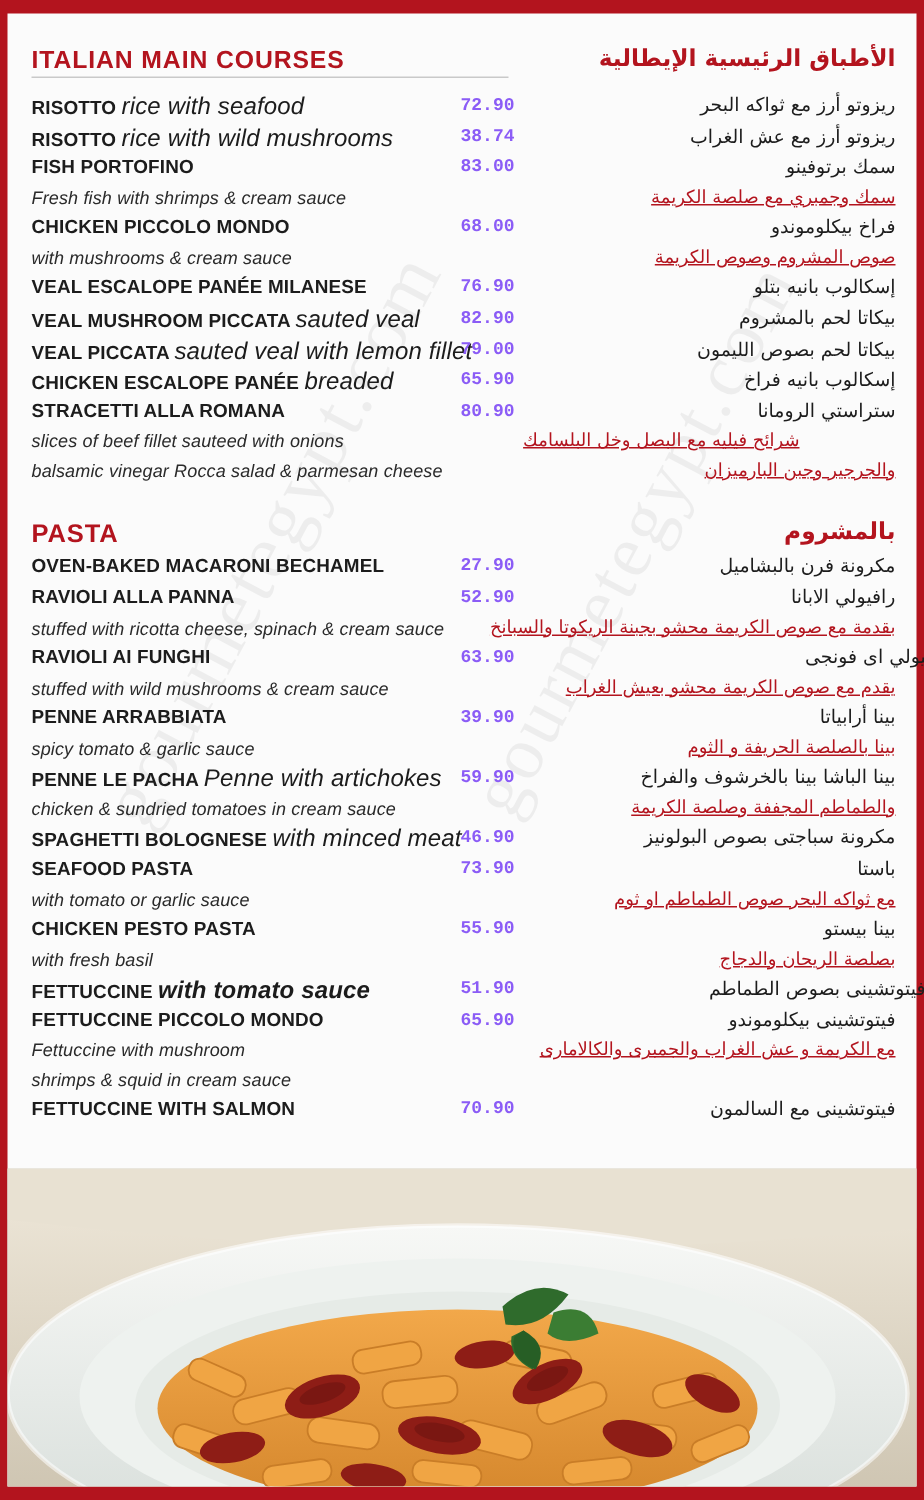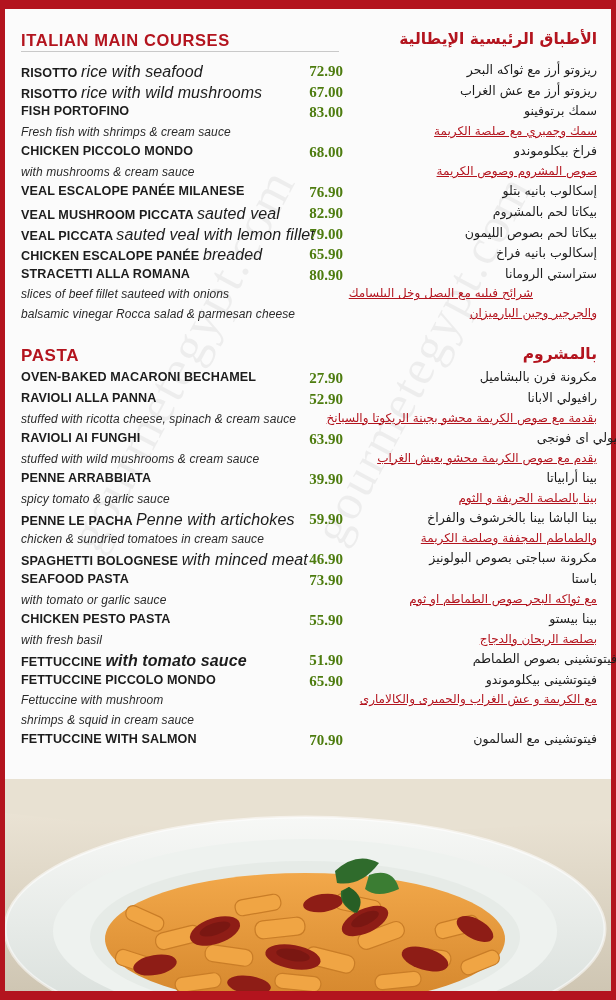--- a/index.html
+++ b/index.html
@@ -140,24 +140,24 @@
     font-style: italic;
     font-size: 16px;
     text-align: right;
   }
   .row .price {
     position: absolute;
     left: 282px;
     top: 0;
     width: 56px;
     text-align: right;
-    font-size: 15px;
-    color: #4d7c0f;
+    font-size: 12px;
+    color: #8b5cf6;
     font-weight: bold;
-    font-family: Liberation Serif, serif;
+    font-family: Liberation Mono, monospace;
   }
   .row .ar {
     position: absolute;
     right: 14px;
     top: -1px;
     font-size: 12.6px;
     color: #1c1c1c;
     direction: rtl;
     text-align: right;
     white-space: nowrap;
@@ -207,21 +207,21 @@
         <div class="ar">الأطباق الرئيسية الإيطالية</div>
       </div>
       <div class="rule" style="top: 42px;"></div>
       <div class="row" style="position: absolute; left: 0px; top: 54px; width: 606px;">
         <div class="name"><span>RISOTTO</span> <span class="desc">rice with seafood</span></div>
         <div class="price">72.90</div>
         <div class="ar">ريزوتو أرز مع ثواكه البحر</div>
       </div>
       <div class="row" style="position: absolute; left: 0px; top: 74.6px; width: 606px;">
         <div class="name"><span>RISOTTO</span> <span class="desc">rice with wild mushrooms</span></div>
-        <div class="price">67.00</div>
+        <div class="price">38.74</div>
         <div class="ar">ريزوتو أرز مع عش الغراب</div>
       </div>
       <div class="row" style="position: absolute; left: 0px; top: 95.2px; width: 606px;">
         <div class="name"><span>FISH PORTOFINO</span></div>
         <div class="price">83.00</div>
         <div class="ar">سمك برتوفينو</div>
       </div>
       <div class="row sub" style="position: absolute; left: 0px; top: 115.8px; width: 606px;">
         <div class="name"><span>Fresh fish with shrimps &amp; cream sauce</span></div>
         <div class="ar">سمك وجمبري مع صلصة الكريمة</div>

